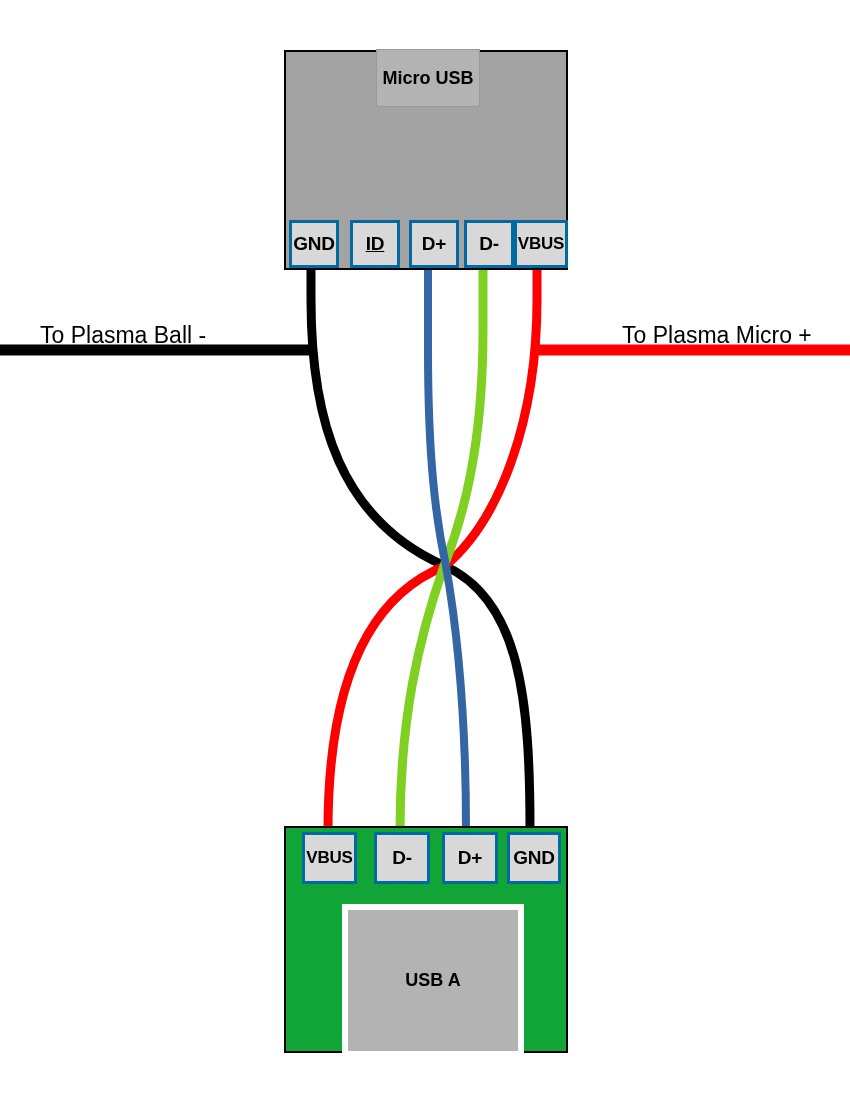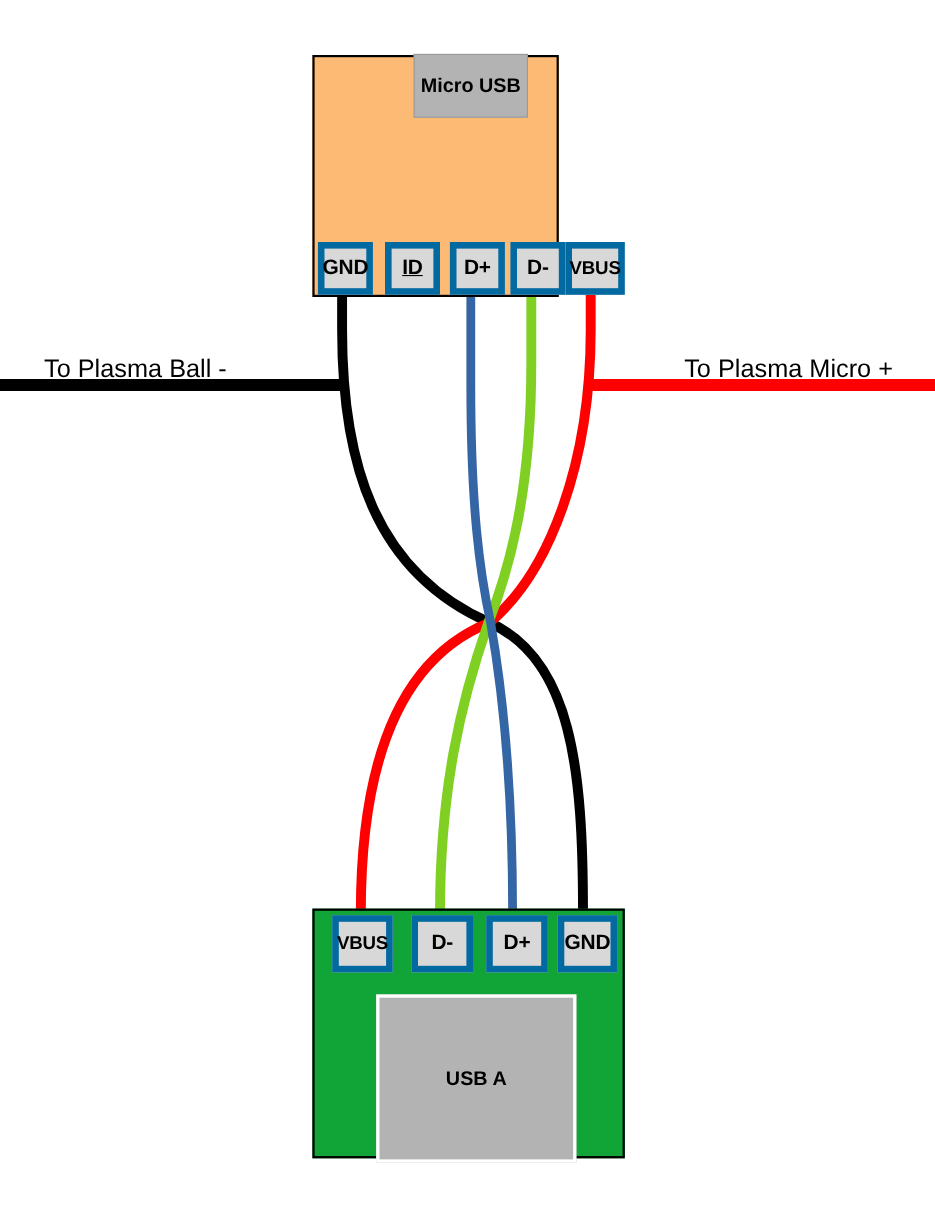--- a/index.html
+++ b/index.html
@@ -25,21 +25,21 @@
     height: 1100px;
   }
   .board {
     position: absolute;
     box-sizing: border-box;
     border: 2px solid #000000;
   }
   .pad {
     position: absolute;
     box-sizing: border-box;
-    border: 6px solid #0369a1;
+    border: 3px solid #0369a1;
     display: flex;
     align-items: center;
     justify-content: center;
     font-weight: bold;
     color: #000000;
     letter-spacing: -0.2px;
   }
   .conn-box {
     position: absolute;
     box-sizing: border-box;
@@ -69,21 +69,21 @@
 
     <path d="M 537,268 L 537,300 C 537,420 500,520 445,566 C 360,600 328,700 328,830" fill="none" stroke="#ff0000" stroke-width="9" stroke-linecap="butt"></path>
 
     <path d="M 535,350 L 850,350" fill="none" stroke="#ff0000" stroke-width="11" stroke-linecap="butt"></path>
 
     <path d="M 483,268 L 483,330 C 483,450 462,520 444,566 C 418,640 400,720 400,830" fill="none" stroke="#80d024" stroke-width="9" stroke-linecap="butt"></path>
 
     <path d="M 428,268 L 428,350 C 428,460 436,520 446,566 C 459,640 466,720 466,830" fill="none" stroke="#3465a4" stroke-width="8" stroke-linecap="butt"></path>
   </svg>
 
-  <div class="board" style="left:284px; top:50px; width:224px; height:220px; background:#fdba74;">
+  <div class="board" style="left:284px; top:50px; width:284px; height:220px; background:#a3a3a3;">
 
     <div class="conn-box" style="left:90px; top:-3px; width:104px; height:58px; background:#b3b3b3; border:1px solid #9a9a9a; font-size:18px;">
       <span>Micro USB</span>
     </div>
 
     <div class="pad" style="left:3px;   top:168px; width:50px; height:48px; background:#d8d8d8; font-size:19px;">
       <span>GND</span>
     </div>
     <div class="pad" style="left:64px;  top:168px; width:50px; height:48px; background:#d8d8d8; font-size:19px;text-decoration:underline;">
       <span>ID</span>
@@ -107,21 +107,21 @@
     <div class="pad" style="left:88px;  top:4px; width:56px; height:52px; background:#d8d8d8; font-size:19px;">
       <span>D-</span>
     </div>
     <div class="pad" style="left:156px; top:4px; width:56px; height:52px; background:#d8d8d8; font-size:19px;">
       <span>D+</span>
     </div>
     <div class="pad" style="left:221px; top:4px; width:54px; height:52px; background:#d8d8d8; font-size:19px;">
       <span>GND</span>
     </div>
 
-    <div class="conn-box" style="left:56px; top:76px; width:182px; height:153px; background:#b3b3b3; border:3px solid #ffffff; font-size:18px;">
+    <div class="conn-box" style="left:56px; top:76px; width:182px; height:153px; background:#b3b3b3; border:6px solid #ffffff; font-size:18px;">
       <span>USB A</span>
     </div>
   </div>
 
   <div class="lead-label" style="left:40px; top:322px;text-decoration:underline;">To Plasma Ball -</div>
 
   <div class="lead-label" style="left:622px; top:322px;">To Plasma Micro +</div>
 
 </div>
 

